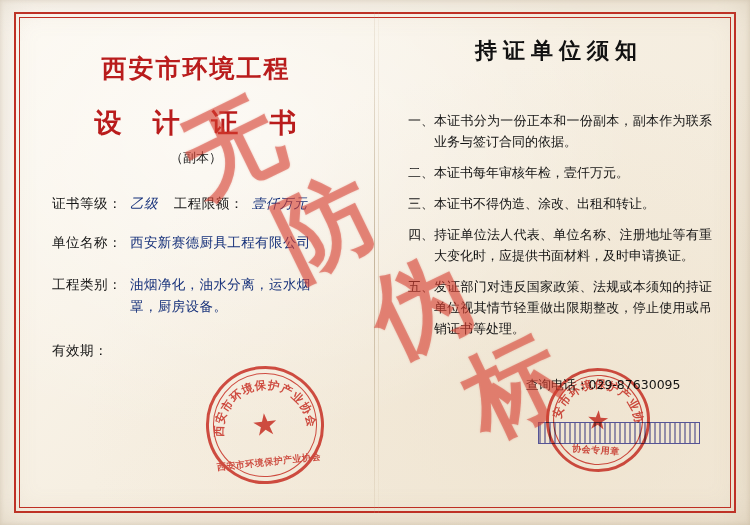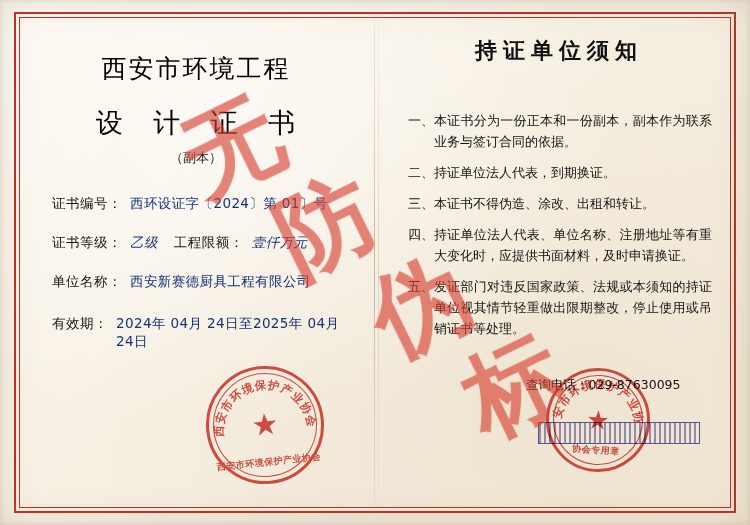--- a/index.html
+++ b/index.html
@@ -74,22 +74,22 @@
   
   .left-page {
     position: absolute;
     left: 26px;
     top: 24px;
     width: 340px;
     height: 477px;
   }
   .title-line1, .title-line2 {
     text-align: center;
-    color: #000000;
-    font-weight: normal;
+    color: #b91c1c;
+    font-weight: bold;
     font-family: "DejaVu Serif", "Liberation Serif", serif;
   }
   .title-line1 {
     font-size: 25px;
     letter-spacing: 2px;
     margin-top: 28px;
   }
   .title-line2 {
     font-size: 27px;
     letter-spacing: 11px;
@@ -305,56 +305,55 @@
   <div class="inner-frame"></div>
   <div class="center-fold"></div>
   <div class="center-fold2"></div>
 
   <div class="left-page">
     <div class="title-line1">西安市环境工程</div>
     <div class="title-line2">设 计 证 书</div>
     <div class="title-sub">（副本）</div>
 
     <div class="field-block">
-      <div class="field-row">
-        <span class="field-label">证书编号：</span>
-        <span class="field-value">西环设证字〔2024〕第 01〕号</span>
-      </div>
 
       <div class="field-row two-col">
         <span class="field-label">证书等级：</span>
         <span class="field-value">乙级</span>
         <span class="field-label">工程限额：</span>
         <span class="field-value">壹仟万元</span>
       </div>
 
       <div class="field-row">
         <span class="field-label">单位名称：</span>
         <span class="field-value">西安新赛德厨具工程有限公司</span>
       </div>
 
+      <div class="field-row">
+        <span class="field-label">工程类别：</span>
+        <span class="field-value multi-line-value" style="max-width:200px;">油烟净化，油水分离，运水烟罩，厨房设备。</span>
+      </div>
 
 
       <div class="field-row validity-row">
         <span class="field-label">有效期：</span>
-        <span class="field-value">2024年 04月 24日至2025年 04月 24日</span>
       </div>
     </div>
   </div>
 
   <div class="right-page">
     <div class="notice-title">持证单位须知</div>
     <div class="notice-list">
       <div class="notice-item">
         <span class="notice-num">一、</span>
         <span class="notice-text">本证书分为一份正本和一份副本，副本作为联系业务与签订合同的依据。</span>
       </div>
       <div class="notice-item">
         <span class="notice-num">二、</span>
-        <span class="notice-text">持证单位法人代表，到期换证。</span>
+        <span class="notice-text">本证书每年审核年检，壹仟万元。</span>
       </div>
       <div class="notice-item">
         <span class="notice-num">三、</span>
         <span class="notice-text">本证书不得伪造、涂改、出租和转让。</span>
       </div>
       <div class="notice-item">
         <span class="notice-num">四、</span>
         <span class="notice-text">持证单位法人代表、单位名称、注册地址等有重大变化时，应提供书面材料，及时申请换证。</span>
       </div>
       <div class="notice-item">

